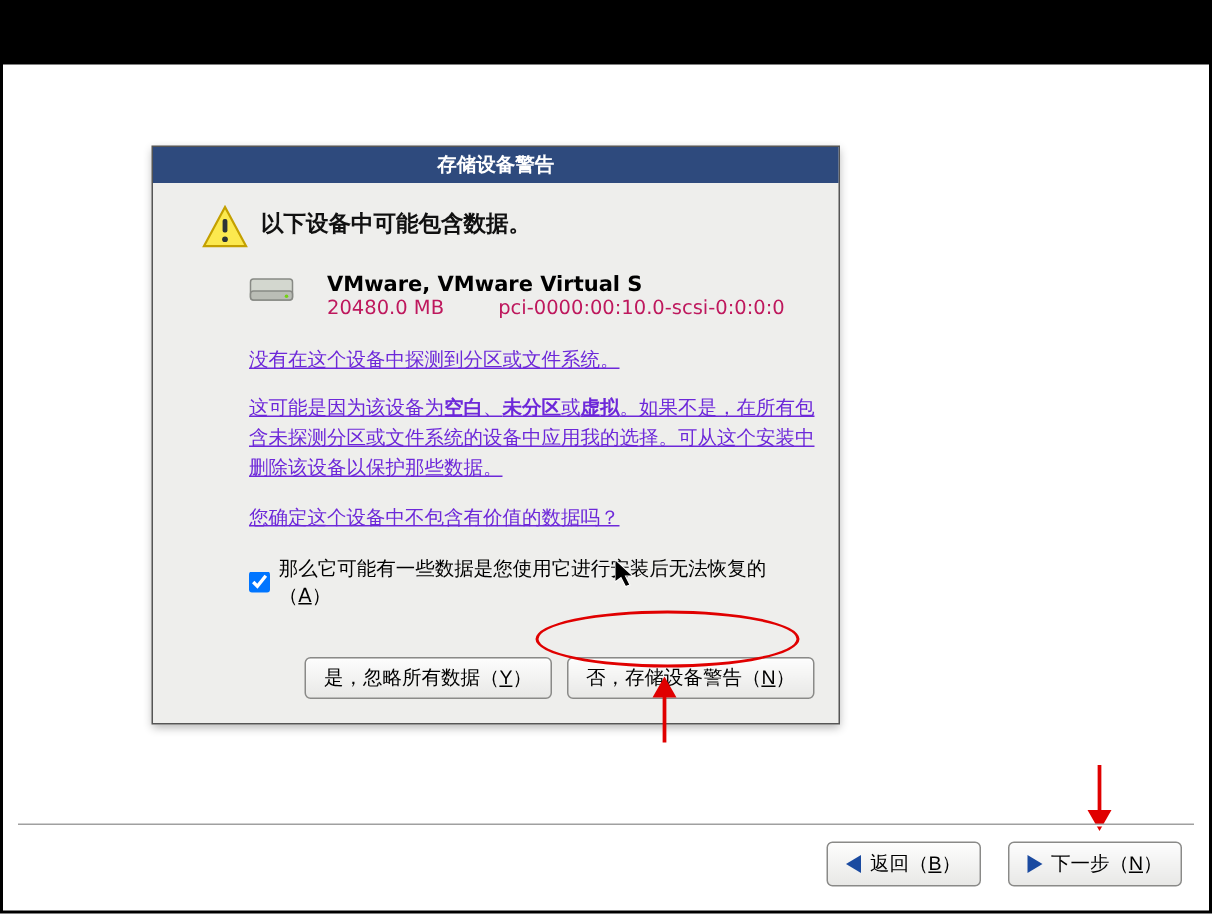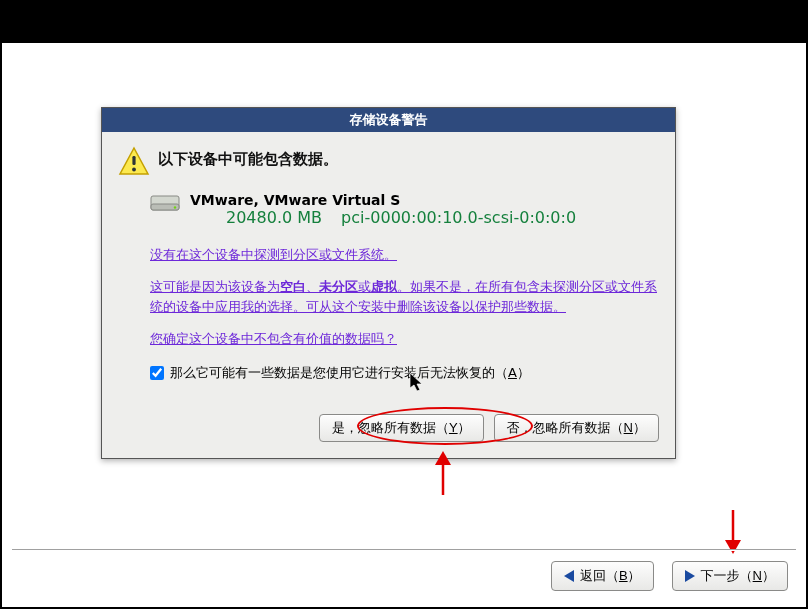--- a/index.html
+++ b/index.html
@@ -13,63 +13,62 @@
       border: 2px solid #000;
     }
     .top-header {
       width: 100%;
       height: 41px;
       background: #000;
     }
     .dialog {
       position: absolute;
       left: 99px;
-      top: 105px;
-      width: 575px;
+      top: 95px;
+      width: 459px;
       background: #eeeeec;
       border: 1px solid #555;
       box-shadow: 0 2px 6px rgba(0,0,0,0.3);
     }
     .dialog-title {
       background: #3b5998;
       background: linear-gradient(#4a6da7, #2e4a7d);
       background: #2e4a7d;
       color: #fff;
       text-align: center;
       font-weight: bold;
       padding: 3px 0;
       font-size: 13px;
     }
     .dialog-body {
-      padding: 14px 16px 14px 16px;
+      padding: 14px 16px 14px 32px;
     }
     .warn-row {
       display: flex;
       align-items: flex-start;
       gap: 8px;
     }
     .warn-icon svg { display: block; }
     .warn-title {
       font-weight: bold;
       font-size: 15px;
       color: #111;
       padding-top: 4px;
     }
     .device-row {
       display: flex;
       align-items: flex-start;
-      gap: 10px;
+      gap: 22px;
       margin: 14px 0 0 32px;
     }
     .disk-icon svg { display: block; }
     .device-name { font-weight: bold; font-size: 14px; color: #000; }
     .device-sub {
-      font-size: 16px;
-      color: #15803d;
-      margin-left: 36px;
+      font-size: 13px;
+      color: #be185d;
     }
     .device-sub .size { display: inline-block; min-width: 110px; }
     .msg {
       margin: 18px 0 0 32px;
       color: #6d28d9;
       line-height: 1.55;
       font-size: 13px;
       text-decoration: underline;
     }
     .msg p { margin-bottom: 12px; }
@@ -211,21 +210,21 @@
       </label>
     </div>
 
   </div>
 
   <div class="dialog-buttons">
     <button class="btn">
       <span>是，忽略所有数据（</span><span class="mn">Y</span><span>）</span>
     </button>
     <button class="btn">
-      <span>否，忽略所有数据（</span><span class="mn">N</span><span>）</span>
+      <span>否，存储设备警告（</span><span class="mn">N</span><span>）</span>
     </button>
   </div>
 </div>
 
 <div class="red-ellipse"></div>
 <div class="red-arrow" style="left:428px; top:449px;">
   <svg width="26" height="46">
     <line x1="13" y1="44" x2="13" y2="8" stroke="#e00000" stroke-width="2.5"></line>
     <polygon points="13,0 5,14 21,14" fill="#e00000"></polygon>
   </svg>

